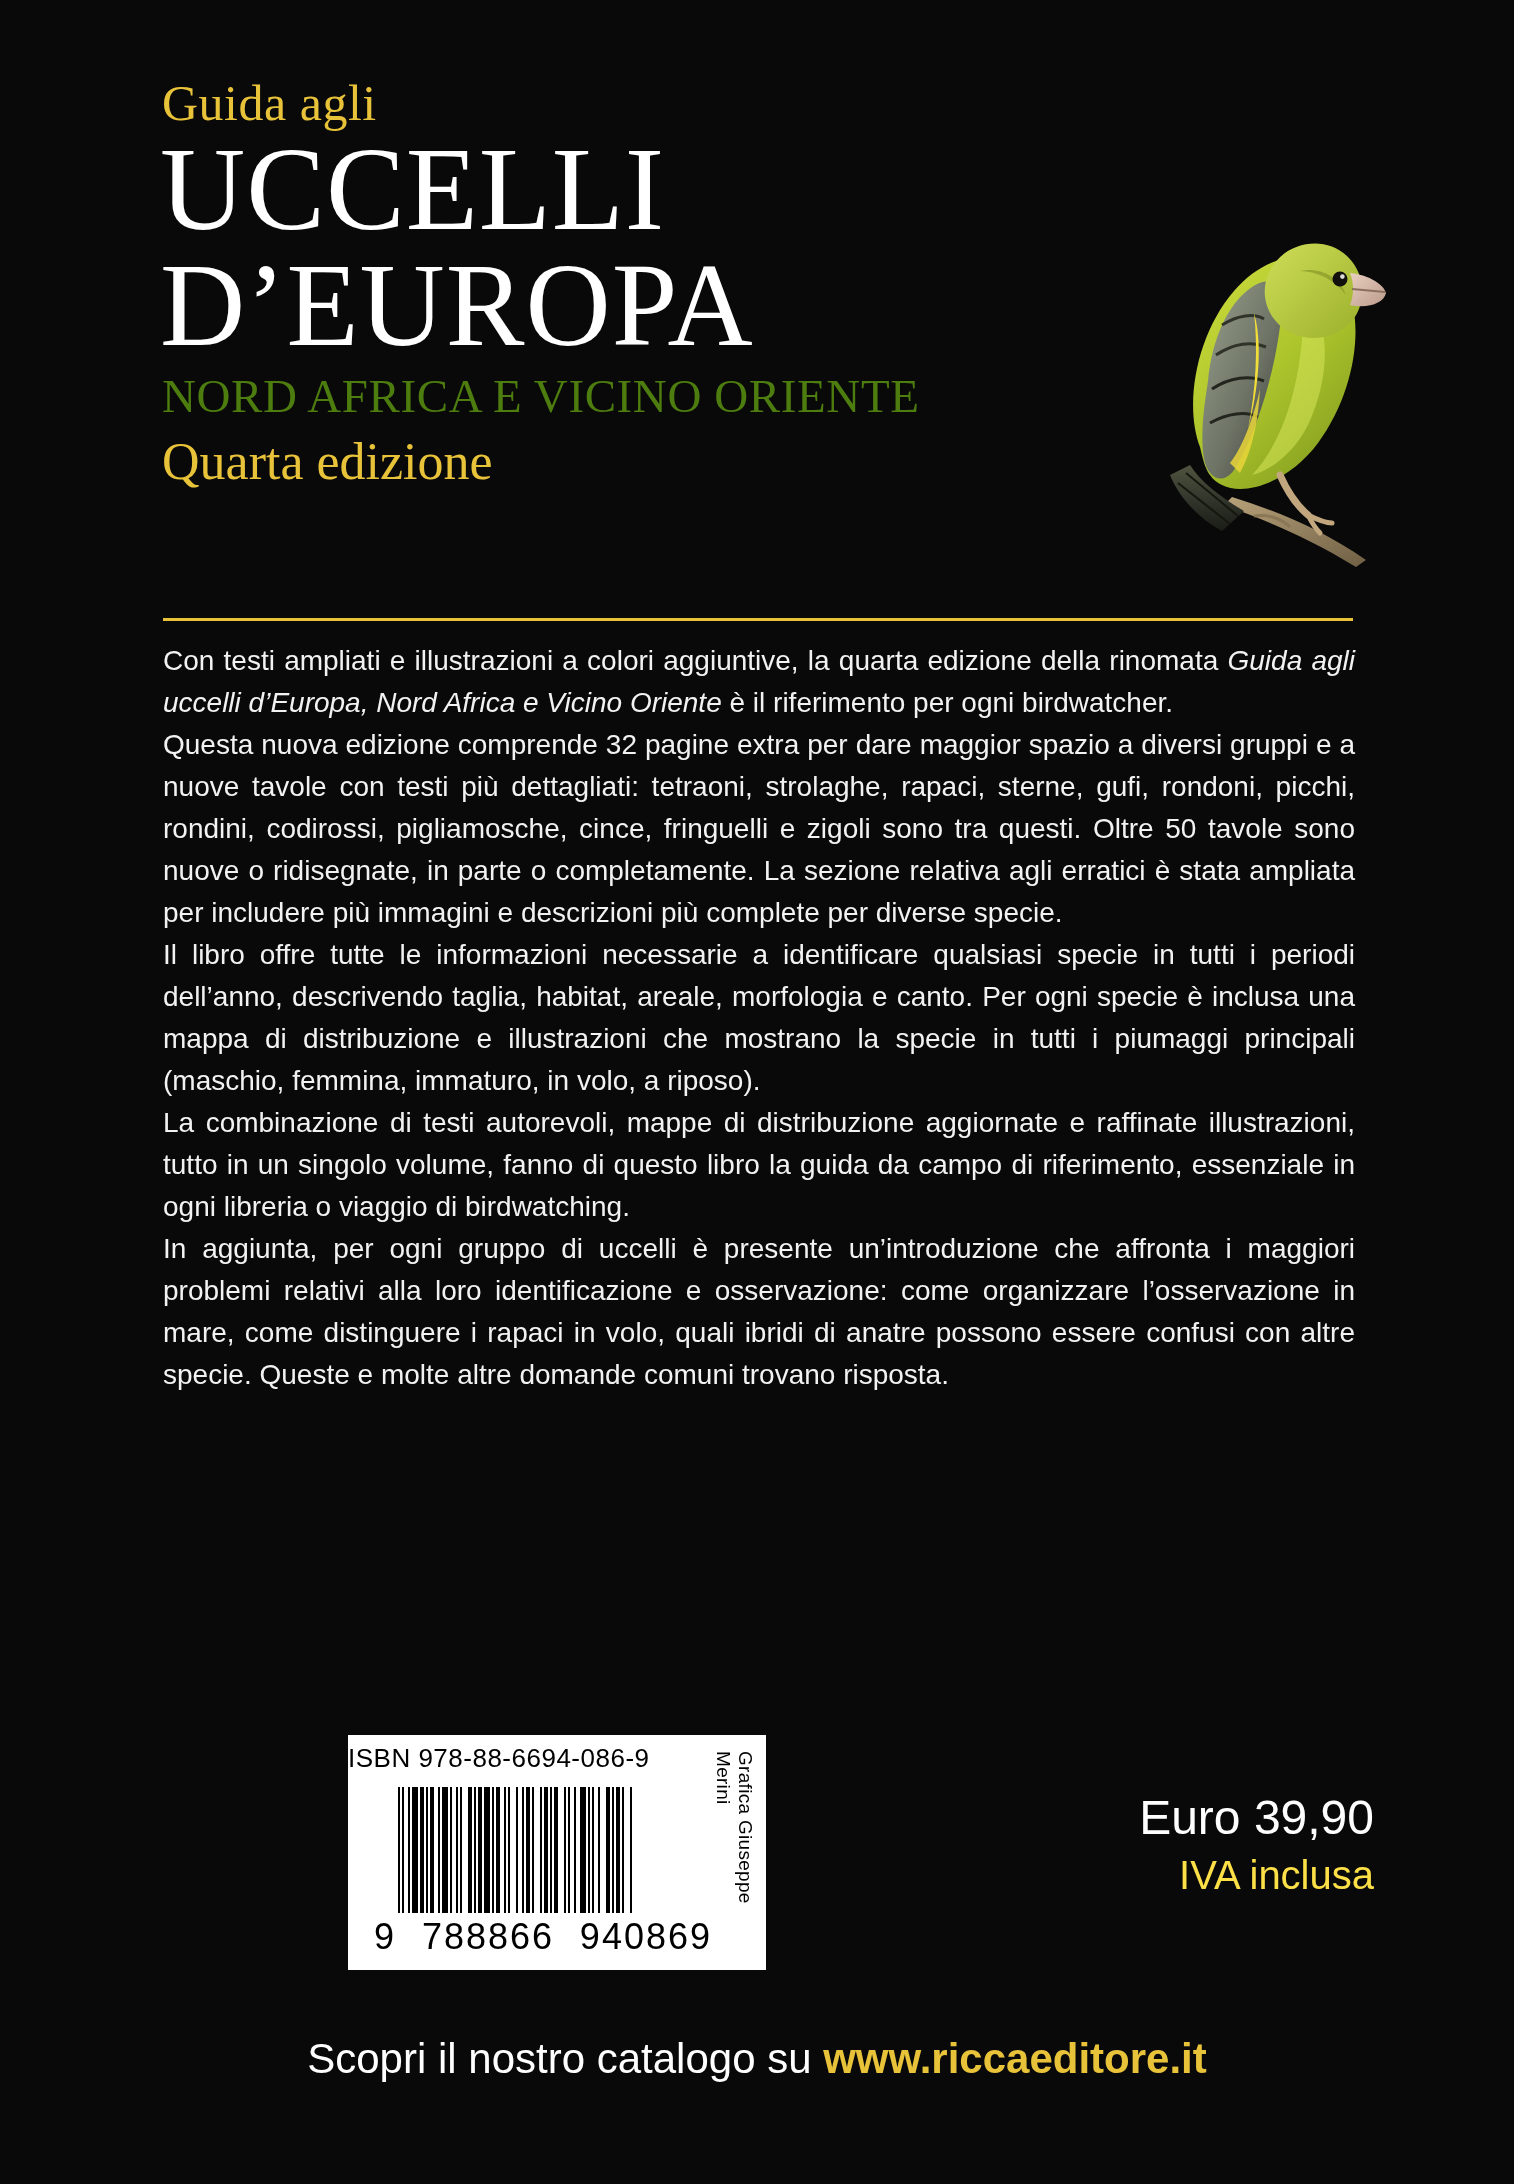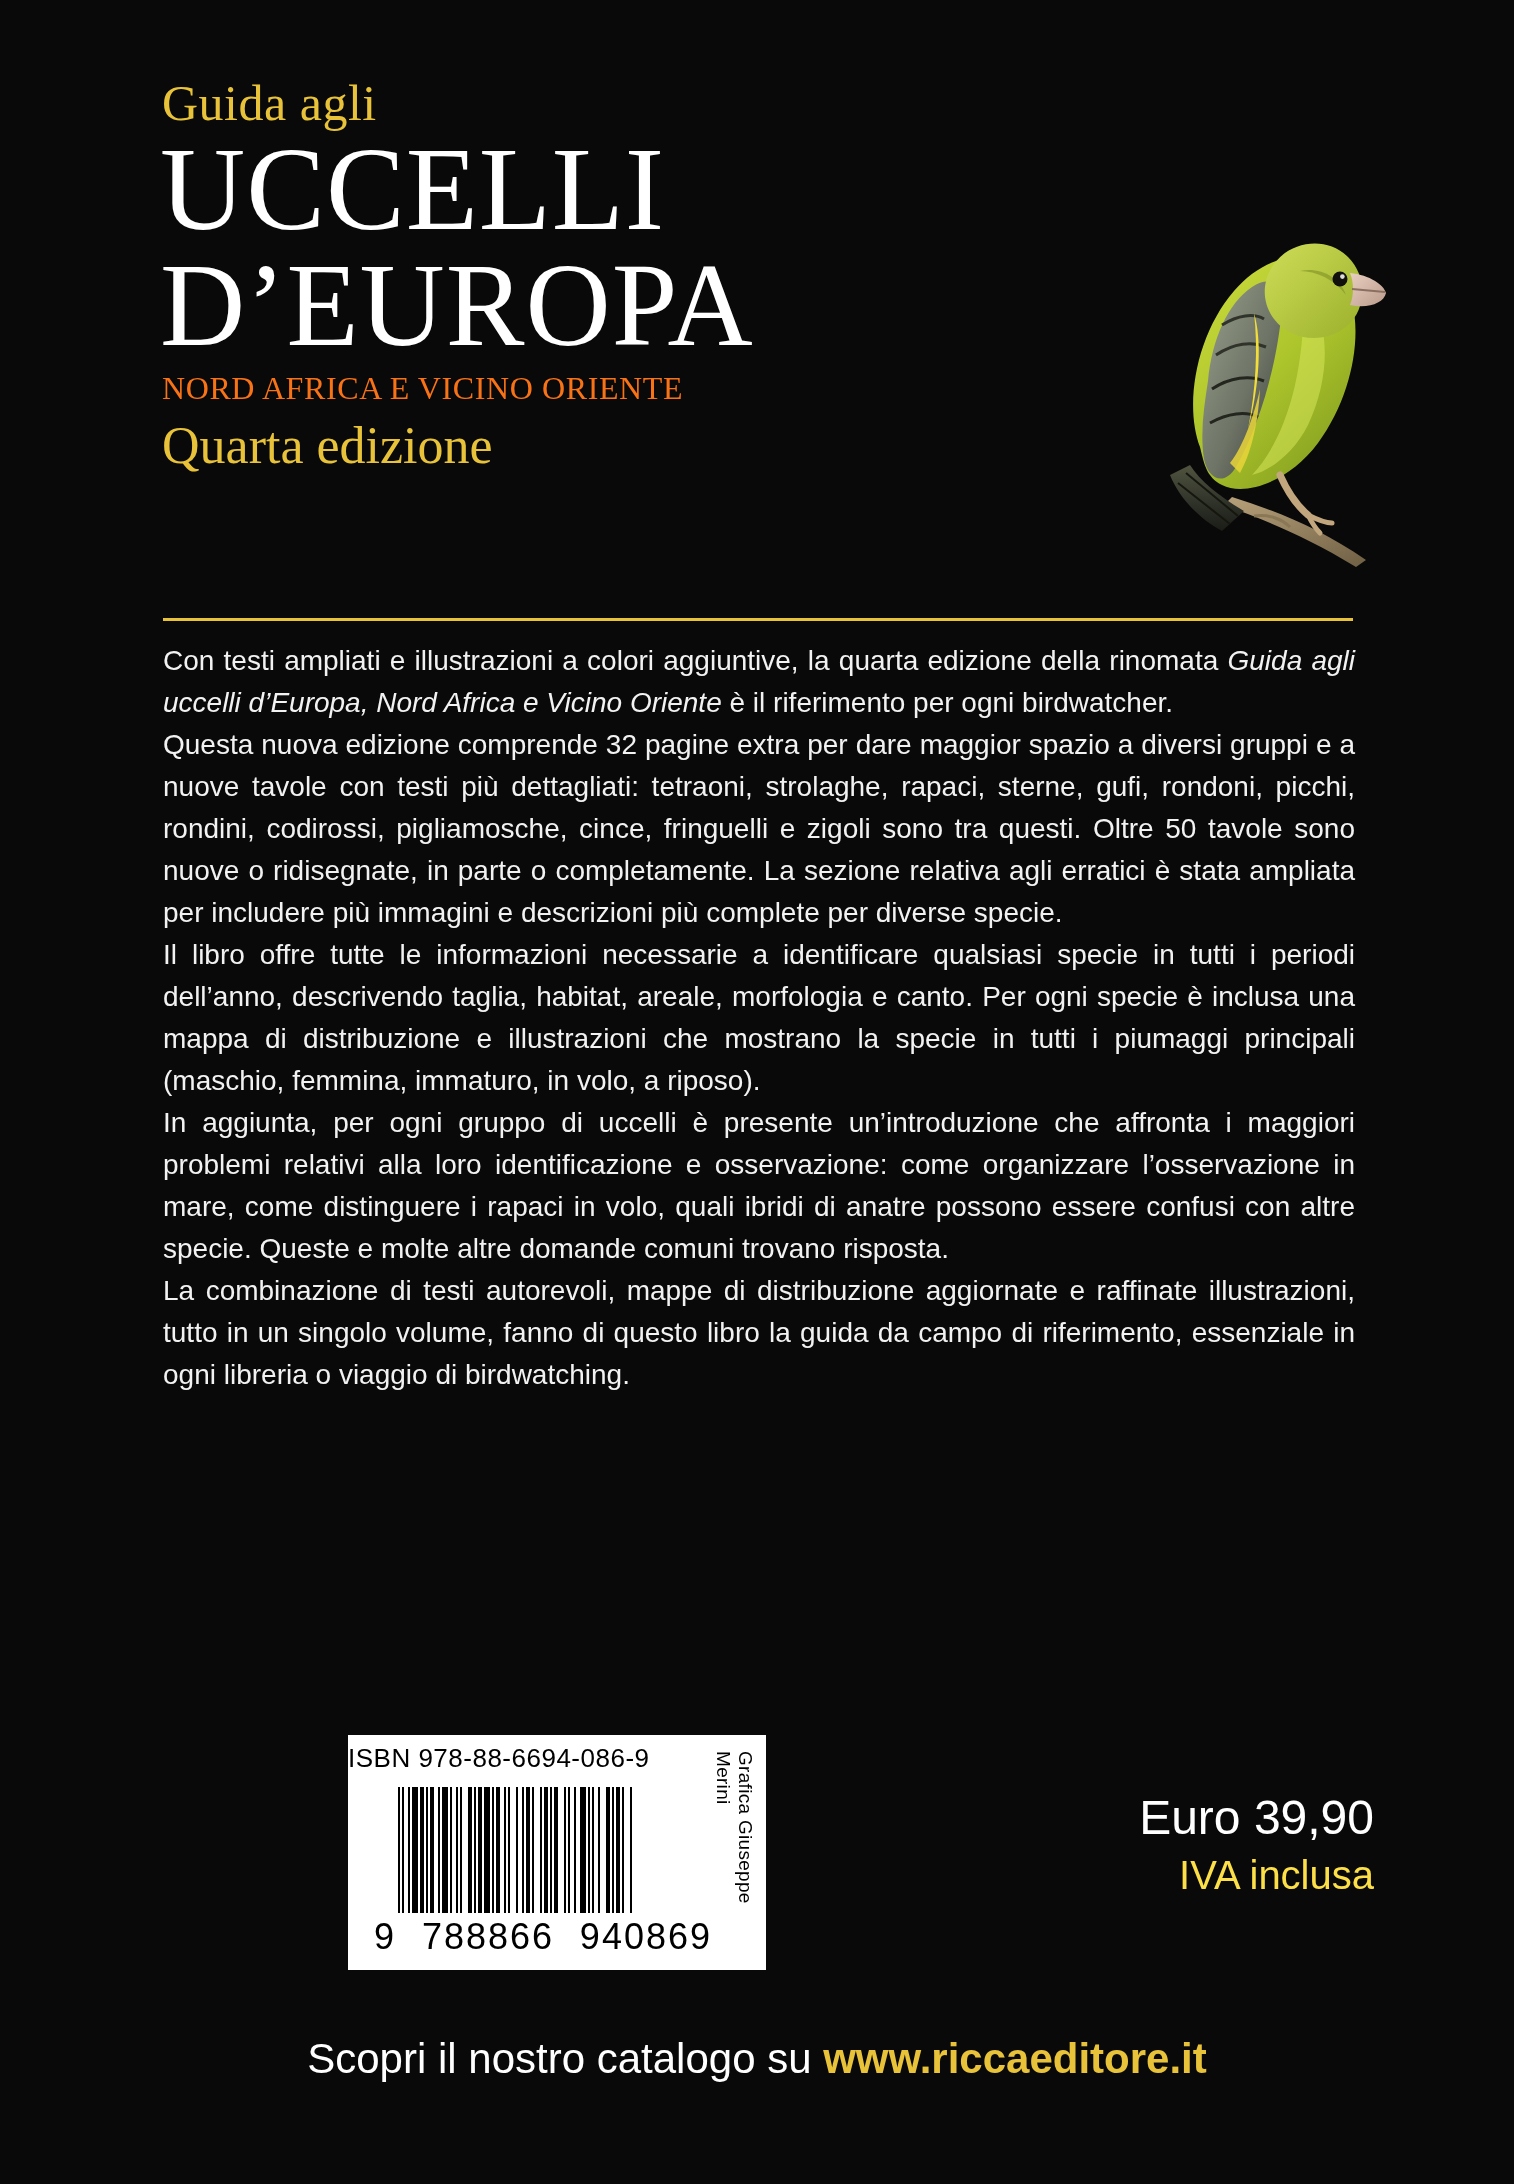--- a/index.html
+++ b/index.html
@@ -45,23 +45,23 @@
     letter-spacing: 1px;
     color: #ffffff;
     margin: 0;
   }
   .maintitle .l2 {
     display: block;
     margin-top: 4px;
   }
   .subtitle {
     font-family: "Liberation Serif", serif;
-    font-size: 32px;
+    font-size: 47px;
     letter-spacing: 0.6px;
-    color: #f97316;
+    color: #4d7c0f;
     margin: 10px 0 0 2px;
     line-height: 1.05;
   }
   .edition {
     font-family: "Liberation Serif", serif;
     font-size: 52px;
     color: #e8c33a;
     margin: 14px 0 0 2px;
     line-height: 1.0;
   }
@@ -284,22 +284,22 @@
       <path d="M204 340 C208 348 212 354 216 358" stroke="#c2a67e" stroke-width="5" fill="none" stroke-linecap="round"></path>
     </svg>
   </div>
 
   <div class="rule"></div>
 
   <div class="body-copy">
     <p><span>Con testi ampliati e illustrazioni a colori aggiuntive, la quarta edizione della rinomata </span><em>Guida agli uccelli d’Europa, Nord Africa e Vicino Oriente</em><span> è il riferimento per ogni birdwatcher.</span></p>
     <p>Questa nuova edizione comprende 32 pagine extra per dare maggior spazio a diversi gruppi e a nuove tavole con testi più dettagliati: tetraoni, strolaghe, rapaci, sterne, gufi, rondoni, picchi, rondini, codirossi, pigliamosche, cince, fringuelli e zigoli sono tra questi. Oltre 50 tavole sono nuove o ridisegnate, in parte o completamente. La sezione relativa agli erratici è stata ampliata per includere più immagini e descrizioni più complete per diverse specie.</p>
     <p>Il libro offre tutte le informazioni necessarie a identificare qualsiasi specie in tutti i periodi dell’anno, descrivendo taglia, habitat, areale, morfologia e canto. Per ogni specie è inclusa una mappa di distribuzione e illustrazioni che mostrano la specie in tutti i piumaggi principali (maschio, femmina, immaturo, in volo, a riposo).</p>
+    <p>La combinazione di testi autorevoli, mappe di distribuzione aggiornate e raffinate illustrazioni, tutto in un singolo volume, fanno di questo libro la guida da campo di riferimento, essenziale in ogni libreria o viaggio di birdwatching.</p>
     <p>In aggiunta, per ogni gruppo di uccelli è presente un’introduzione che affronta i maggiori problemi relativi alla loro identificazione e osservazione: come organizzare l’osservazione in mare, come distinguere i rapaci in volo, quali ibridi di anatre possono essere confusi con altre specie. Queste e molte altre domande comuni trovano risposta.</p>
-    <p>La combinazione di testi autorevoli, mappe di distribuzione aggiornate e raffinate illustrazioni, tutto in un singolo volume, fanno di questo libro la guida da campo di riferimento, essenziale in ogni libreria o viaggio di birdwatching.</p>
   </div>
 
   <div class="barcode-block">
     <div class="isbn-text">ISBN 978-88-6694-086-9</div>
     <div class="bars" id="bars">
         <i style="width: 2px; background: rgb(0, 0, 0);"></i>
         <i style="width: 2px; background: transparent;"></i>
         <i style="width: 2px; background: rgb(0, 0, 0);"></i>
         <i style="width: 4px; background: transparent;"></i>
         <i style="width: 2px; background: rgb(0, 0, 0);"></i>

